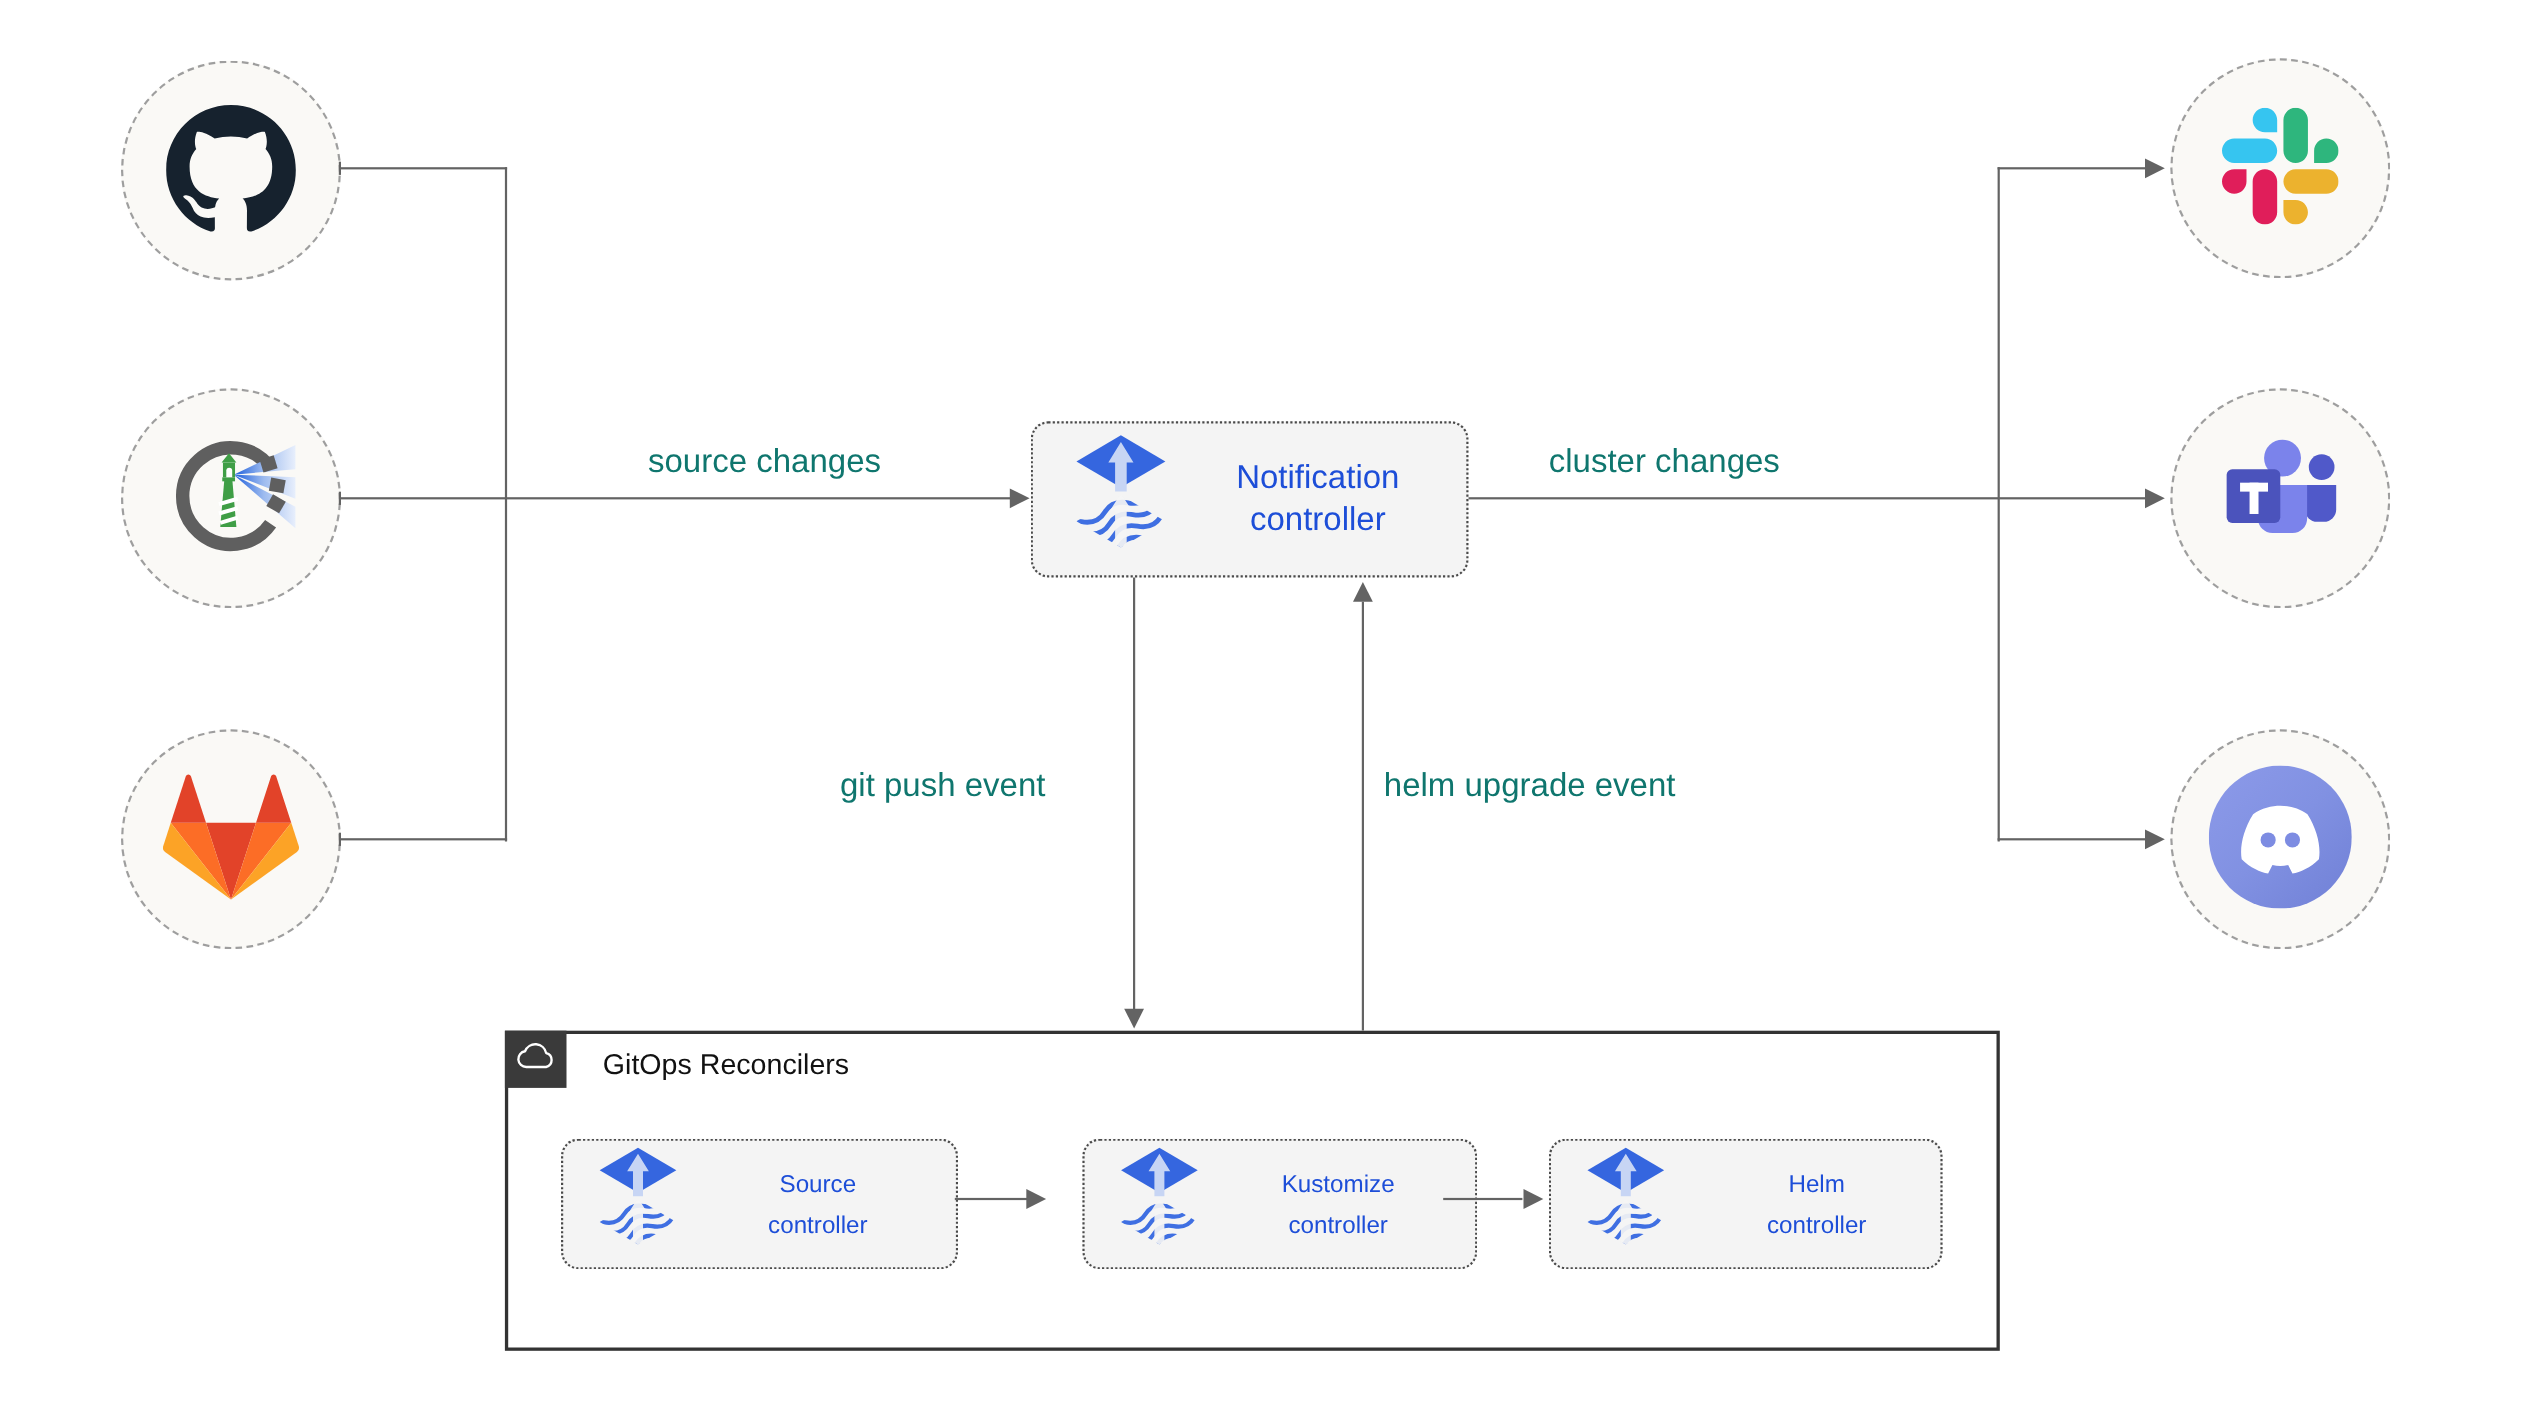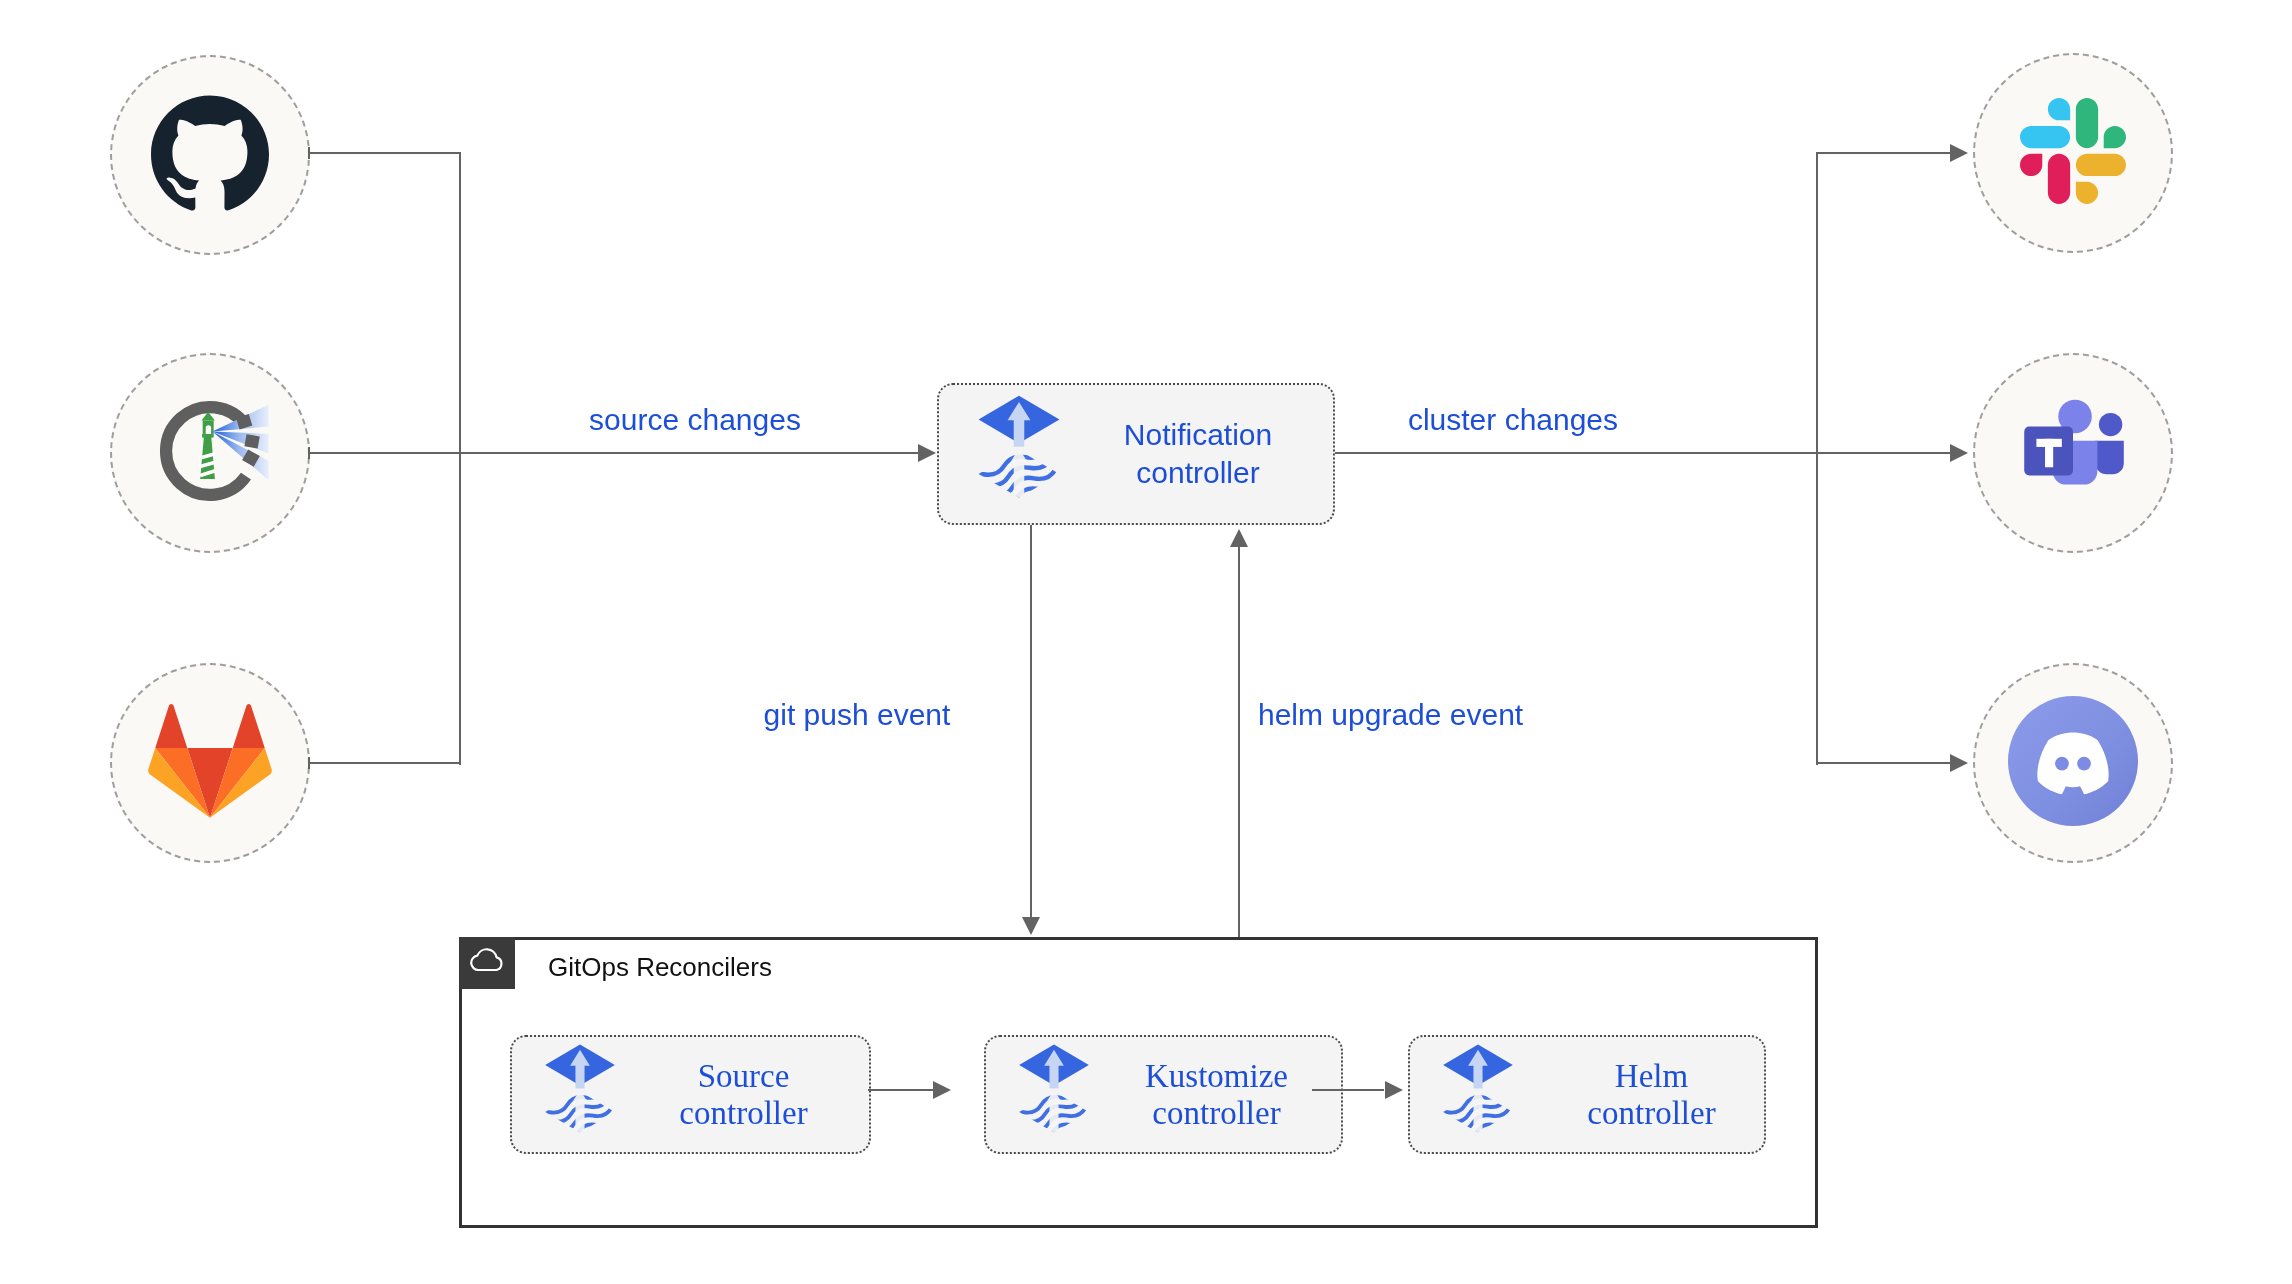--- a/index.html
+++ b/index.html
@@ -16,31 +16,31 @@
   
   .ctrl-box{
     position:absolute;background:#f4f4f4;border:2px dotted #4a4a4a;border-radius:16px;
     box-sizing:border-box;display:flex;align-items:center;
   }
   .ctrl-label{flex:1;text-align:center;color:#1d4ed8;}
   .ctrl-label .l{display:block;}
   #notification-box{left:937px;top:383px;width:398px;height:142px;padding-left:36px;}
   #notification-box .ctrl-label{font-size:30px;line-height:38px;}
   .small-box{width:361px;height:119px;padding-left:30px;}
-  .small-box .ctrl-label{font-size:33px;line-height:37px;font-family:Liberation Serif, serif;}
+  .small-box .ctrl-label{font-size:22px;line-height:37px;}
   
   .line{position:absolute;background:#636363;}
   .hline{height:2px;}
   .vline{width:2px;}
   .tick{position:absolute;width:2px;height:12px;background:#636363;}
   .ah-r{position:absolute;width:0;height:0;border-top:9px solid transparent;border-bottom:9px solid transparent;border-left:18px solid #636363;}
   .ah-d{position:absolute;width:0;height:0;border-left:9px solid transparent;border-right:9px solid transparent;border-top:18px solid #636363;}
   .ah-u{position:absolute;width:0;height:0;border-left:9px solid transparent;border-right:9px solid transparent;border-bottom:18px solid #636363;}
   
-  .edge-label{position:absolute;font-size:30px;color:#1d4ed8;white-space:nowrap;}
+  .edge-label{position:absolute;font-size:30px;color:#0f766e;white-space:nowrap;}
   
   #gitops-box{
     position:absolute;left:459px;top:937px;width:1359px;height:291px;
     border:3px solid #333;background:#ffffff;box-sizing:border-box;
   }
   #gitops-tab{
     position:absolute;left:-3px;top:-3px;width:56px;height:52px;background:#3a3a3a;
     display:flex;align-items:center;justify-content:center;
   }
   #gitops-title{position:absolute;left:86px;top:12px;font-size:26px;color:#111;}

